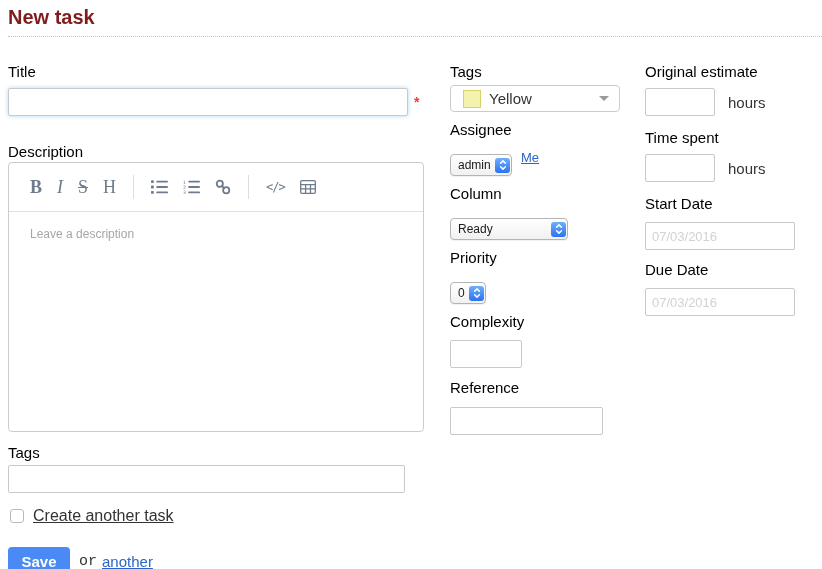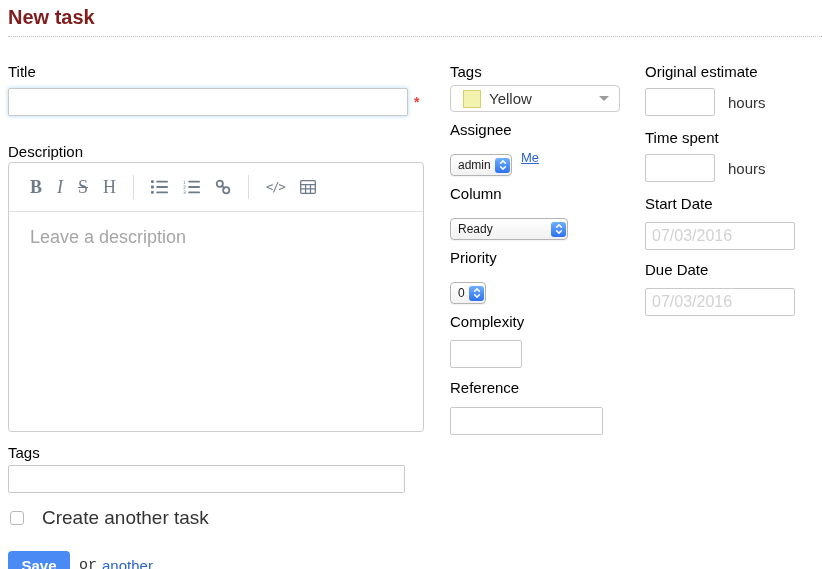--- a/index.html
+++ b/index.html
@@ -22,21 +22,21 @@
 
   
   .col-left  { position: absolute; left: 8px;   top: 56px; width: 417px; }
   .col-mid   { position: absolute; left: 450px; top: 56px; width: 200px; }
   .col-right { position: absolute; left: 645px; top: 56px; width: 177px; }
 
   label, .field-label { display: block; font-size: 15px; color: #000000; }
 
   input.text {
     font-family: "Liberation Sans", sans-serif;
-    font-size: 16px; color: #333;
+    font-size: 13px; color: #333;
     border: 1px solid #c9c9c9; border-radius: 2px;
     height: 28px; padding: 0 6px; background: #fff; outline: none;
   }
   input.text::placeholder { color: #d2d2d2; opacity: 1; }
 
   
   .lbl-title { margin-top: 7px; }
   .title-row { margin-top: 8px; display: flex; align-items: center; }
   .title-input {
     width: 400px; height: 29px;
@@ -61,35 +61,35 @@
   .tb { display: inline-flex; align-items: center; justify-content: center; cursor: pointer; }
   .tb.serif { font-family: "Liberation Serif", serif; font-size: 18px; line-height: 1; }
   .tb.bold { font-weight: bold; }
   .tb.italic { font-style: italic; }
   .tb.strike { text-decoration: line-through; }
   .tb.code { font-family: "DejaVu Sans Mono", monospace; font-size: 12px; letter-spacing: -1px; }
   .tb-divider { width: 1px; height: 24px; background: #ddd; margin: 0 2px; }
   .editor-body { flex: 1; }
   .editor-body textarea {
     width: 100%; height: 100%; border: none; outline: none; resize: none;
-    font-family: "Liberation Sans", sans-serif; font-size: 18px; color: #0c4a6e;
+    font-family: "Liberation Sans", sans-serif; font-size: 12px; color: #0c4a6e;
     padding: 15px 14px 0 21px; background: transparent;
   }
   .editor-body textarea::placeholder { color: #a6a6a6; opacity: 1; }
 
   .lbl-tags { margin-top: 12px; }
   .tags-input { margin-top: 4px; width: 397px; height: 31px; border-radius: 5px; border-color: #c6c6c6; }
 
   .check-row { margin-top: 14px; display: flex; align-items: center; }
   .checkbox {
     width: 14px; height: 14px; flex: none;
     border: 1px solid #b9b9b9; border-radius: 3px; background: #fff;
     margin-left: 2px; cursor: pointer;
   }
-  .check-row .check-label { margin-left: 18px; font-size: 19px; }
+  .check-row .check-label { margin-left: 9px; font-size: 16px; text-decoration: underline; }
 
   .save-row { margin-top: 22px; display: flex; align-items: center; }
   .save-btn {
     font-family: "Liberation Sans", sans-serif;
     width: 62px; height: 29px; border: none; border-radius: 4px;
     background: #4a8af4; color: #fff; font-size: 15px; font-weight: bold;
     cursor: pointer;
   }
   .or-text { margin-left: 9px; font-size: 15px; font-family: Liberation Mono, monospace; }
   a.link { color: #2c65c9; text-decoration: underline; cursor: pointer; }

